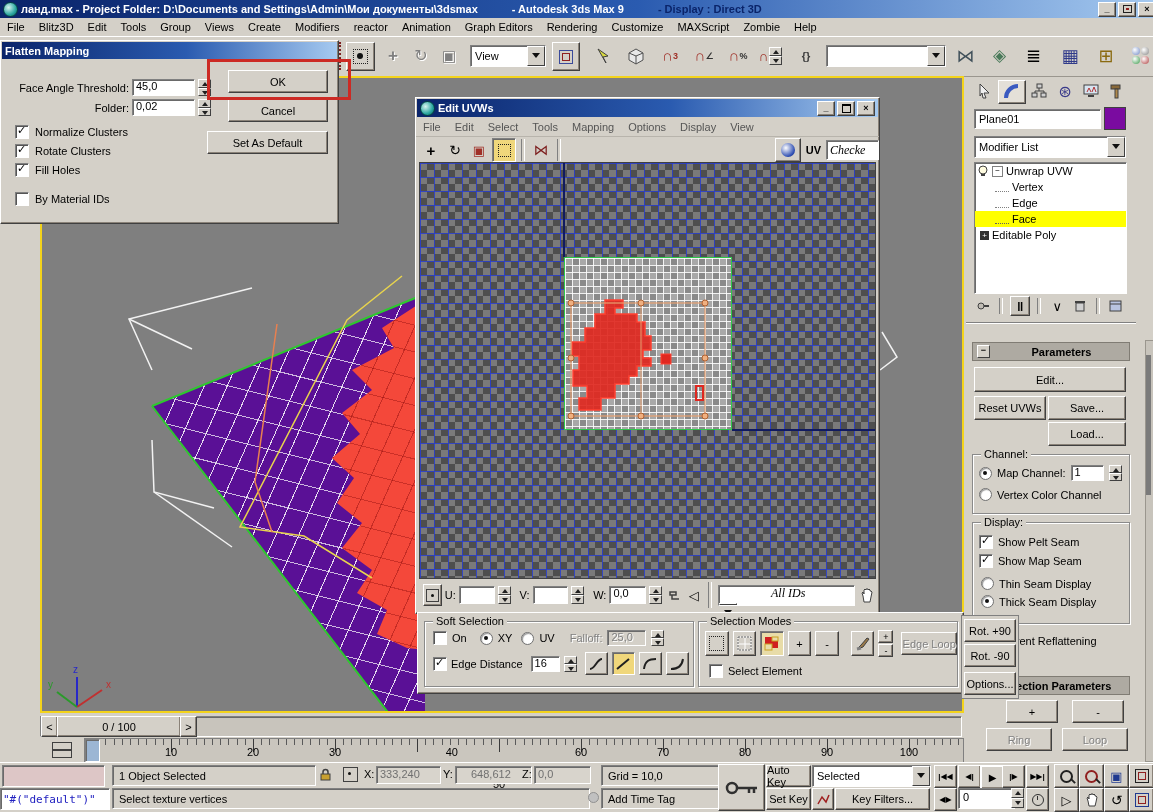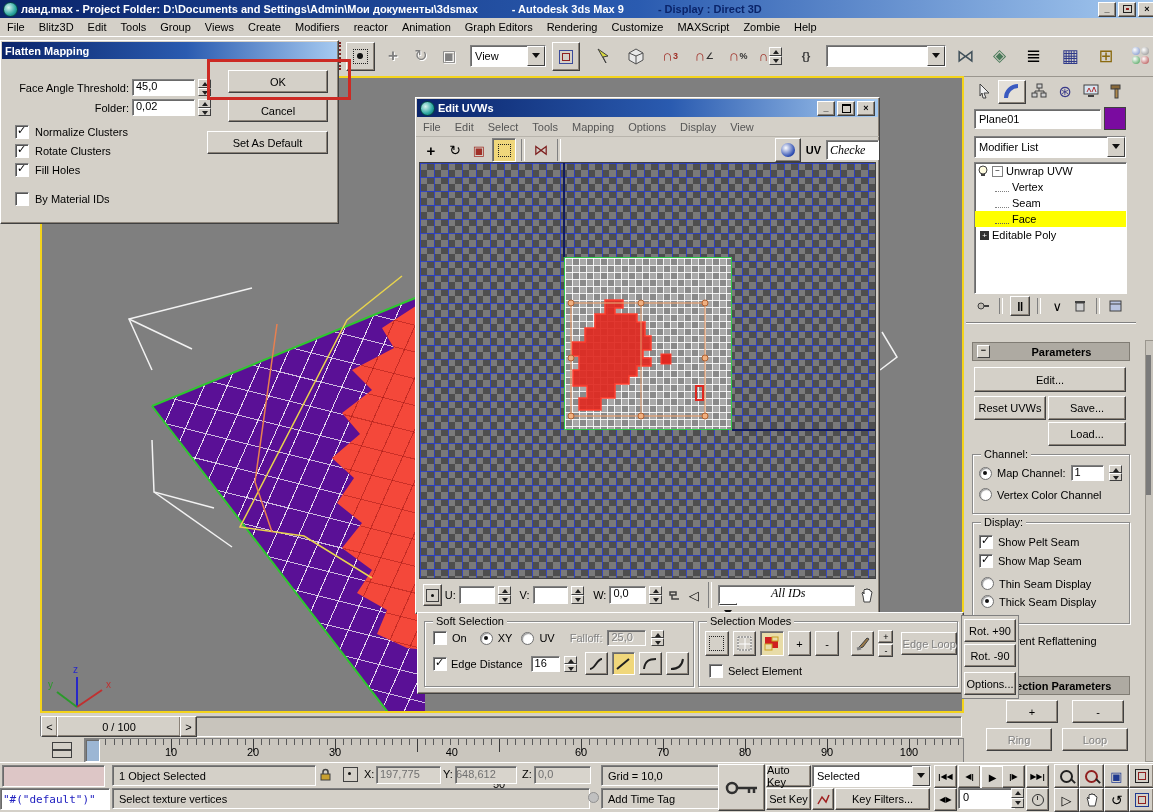--- a/index.html
+++ b/index.html
@@ -287,21 +287,21 @@
           </svg>
         <span style="width:9px;height:9px;border:1px solid #808080;font-size:8px;line-height:8px;text-align:center;margin:0 3px;">−</span>
         <span>Unwrap UVW</span>
       </div>
       <div style="display:flex;align-items:center;height:16px;padding-left:20px;">
         <span style="width:14px;border-bottom:1px dotted #808080;height:8px;margin-right:3px;"></span>
           <span>Vertex</span>
       </div>
       <div style="display:flex;align-items:center;height:16px;padding-left:20px;">
         <span style="width:14px;border-bottom:1px dotted #808080;height:8px;margin-right:3px;"></span>
-          <span>Seam</span>
+          <span>Edge</span>
       </div>
       <div style="display:flex;align-items:center;height:16px;padding-left:20px;background:#ffff00;">
         <span style="width:14px;border-bottom:1px dotted #606060;height:8px;margin-right:3px;"></span>
           <span>Face</span>
       </div>
       <div style="display:flex;align-items:center;height:16px;padding-left:2px;">
         <span style="width:9px;height:9px;background:#303030;color:#fff;font-size:8px;line-height:9px;text-align:center;margin:0 3px;">+</span>
         <span>Editable Poly</span>
       </div>
     </div>
@@ -647,23 +647,23 @@
         <svg width="11" height="13">
           <rect x="1" y="6" width="9" height="6" fill="#c8a030" stroke="#404040"></rect>
           <path d="M3,6 V4 a2.5,2.5 0 0 1 5,0 V6" fill="none" stroke="#404040" stroke-width="1.5"></path>
         </svg>
       </div>
     <div class="abs btn" style="left:341px;top:2px;width:18px;height:19px;">
         <i class="sqdot"></i>
       </div>
 
     <span class="abs" style="left:364px;top:5px;">X:</span>
-    <span class="abs s" style="left:376px;top:3px;width:60px;height:15px;padding:1px 0 0 3px;color:#707070;background:#d8d4cc;">197,775</span>
+    <span class="abs s" style="left:376px;top:3px;width:60px;height:15px;padding:1px 0 0 3px;color:#707070;background:#d8d4cc;">333,240</span>
     <span class="abs" style="left:443px;top:5px;">Y:</span>
-    <span class="abs s" style="left:455px;top:3px;width:60px;height:15px;padding:1px 0 0 0;color:#707070;background:#d8d4cc;">648,612</span>
+    <span class="abs s" style="left:455px;top:3px;width:60px;height:15px;padding:1px 0 0 15px;color:#707070;background:#d8d4cc;">648,612</span>
     <span class="abs" style="left:522px;top:5px;">Z:</span>
     <span class="abs s" style="left:534px;top:3px;width:52px;height:15px;padding:1px 0 0 3px;color:#707070;background:#d8d4cc;">0,0</span>
 
     <div class="abs s" style="left:112px;top:25px;width:470px;height:19px;background:#d4d0c8;display:flex;align-items:center;padding-left:6px;">Select texture vertices</div>
     <div class="abs btn" style="left:585px;top:25px;width:16px;height:19px;">
         <i style="width:9px;height:9px;border-radius:50%;border:1px solid #909090;background:#c0c0c0;"></i>
       </div>
 
     <div class="abs s" style="left:601px;top:2px;width:114px;height:19px;background:#d4d0c8;display:flex;align-items:center;padding-left:6px;">Grid = 10,0</div>
     <div class="abs s" style="left:601px;top:25px;width:114px;height:19px;background:#d4d0c8;display:flex;align-items:center;padding-left:6px;">Add Time Tag</div>

